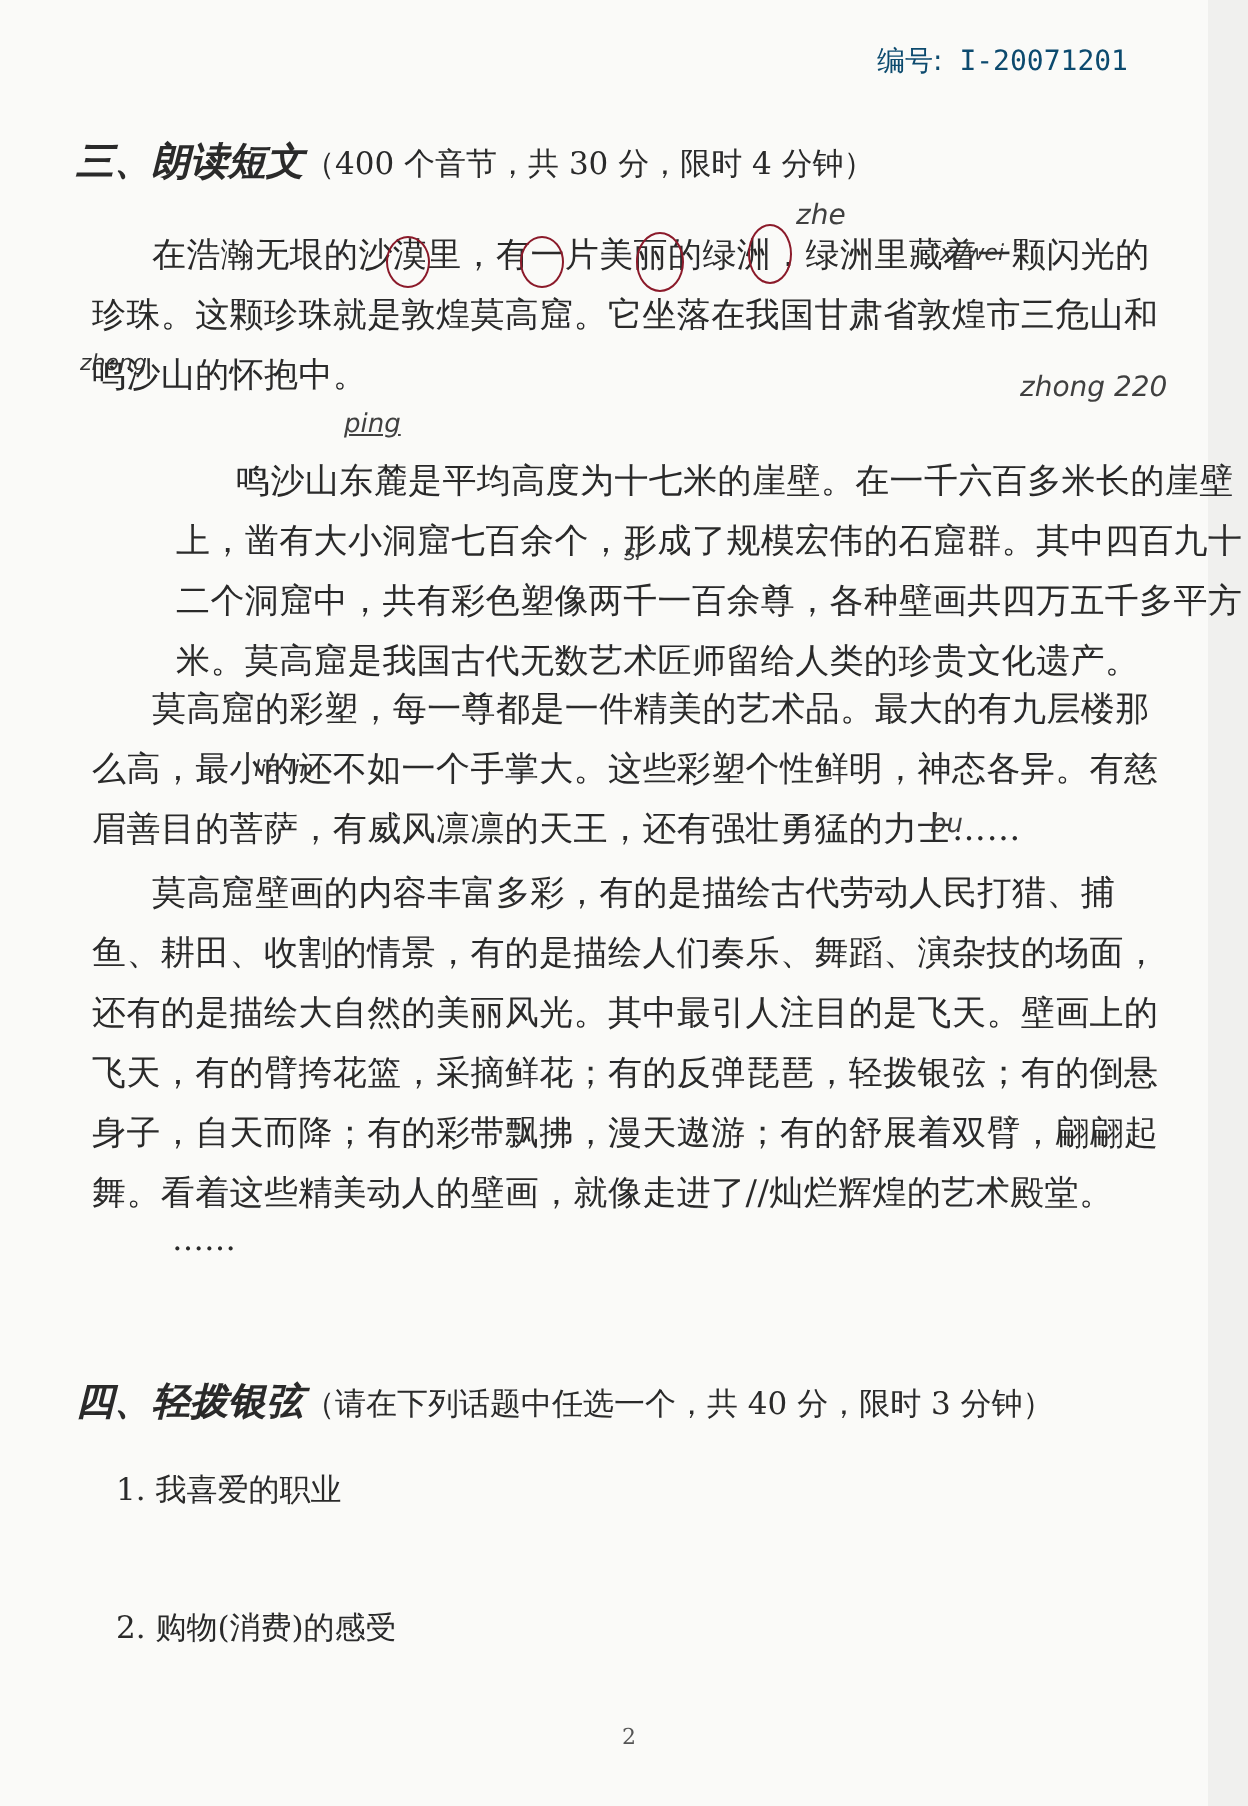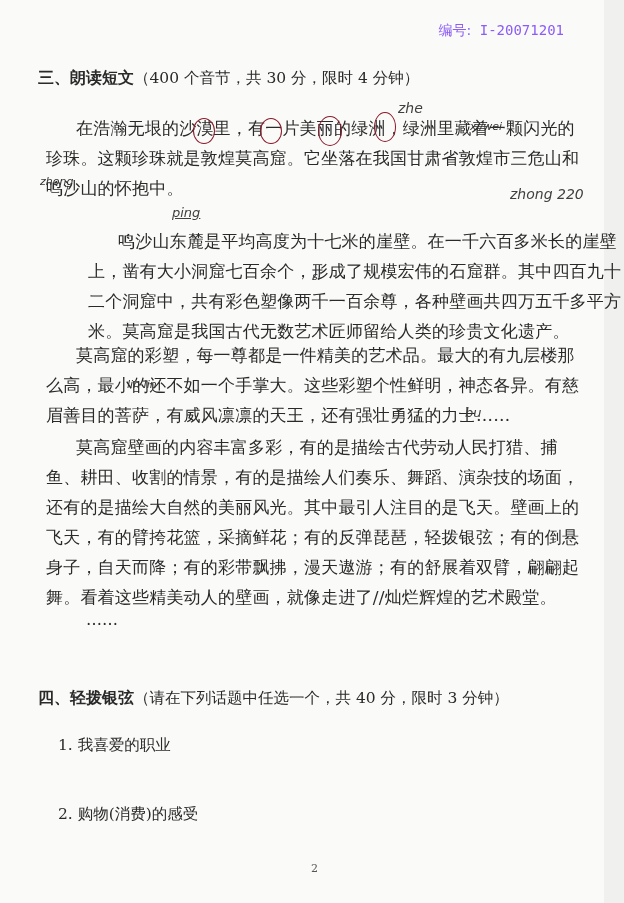--- a/index.html
+++ b/index.html
@@ -5,24 +5,24 @@
   html, body { margin:0; padding:0; }
   body {
     width:624px; height:903px; overflow:hidden;
     background:#f7f7f5;
     font-family:"DejaVu Serif","Liberation Serif",serif;
     color:#2a2a2a;
     position:relative;
   }
   .page { position:absolute; left:0; top:0; width:604px; height:903px; background:#fafaf8; }
   .edge { position:absolute; left:604px; top:0; width:20px; height:903px; background:#f0f0ee; }
-  .docno { position:absolute; right:60px; top:22px; font-size:14px; color:#8b5cf6; font-family:"DejaVu Sans Mono","Liberation Mono",monospace; }
+  .docno { position:absolute; right:60px; top:22px; font-size:14px; color:#0c4a6e; font-family:"DejaVu Sans Mono","Liberation Mono",monospace; }
   .docno .lbl { font-family:"DejaVu Sans","Liberation Sans",sans-serif; }
   .sec-title { position:absolute; left:38px; font-size:15.5px; white-space:nowrap; }
-  .sec-title b { font-family:"DejaVu Sans","Liberation Sans",sans-serif; font-weight:bold; font-size:16px; }
+  .sec-title b { font-family:"DejaVu Sans","Liberation Sans",sans-serif; font-weight:bold; font-size:19px;font-style:italic; }
   .sec3 { top:68px; }
   .sec4 { top:688px; }
   .para { position:absolute; left:46px; width:540px; font-size:17px; line-height:30px; letter-spacing:0.2px; }
   .para .ind { display:inline-block; width:30px; }
   .p1 { top:113px; }
   .p2 { top:226px;margin-left:42px; }
   .p3 { top:340px; }
   .p4 { top:430px; }
   .ellipsis { position:absolute; left:86px; top:610px; font-size:16px; }
   .topic { position:absolute; left:58px; font-size:15.5px; }

